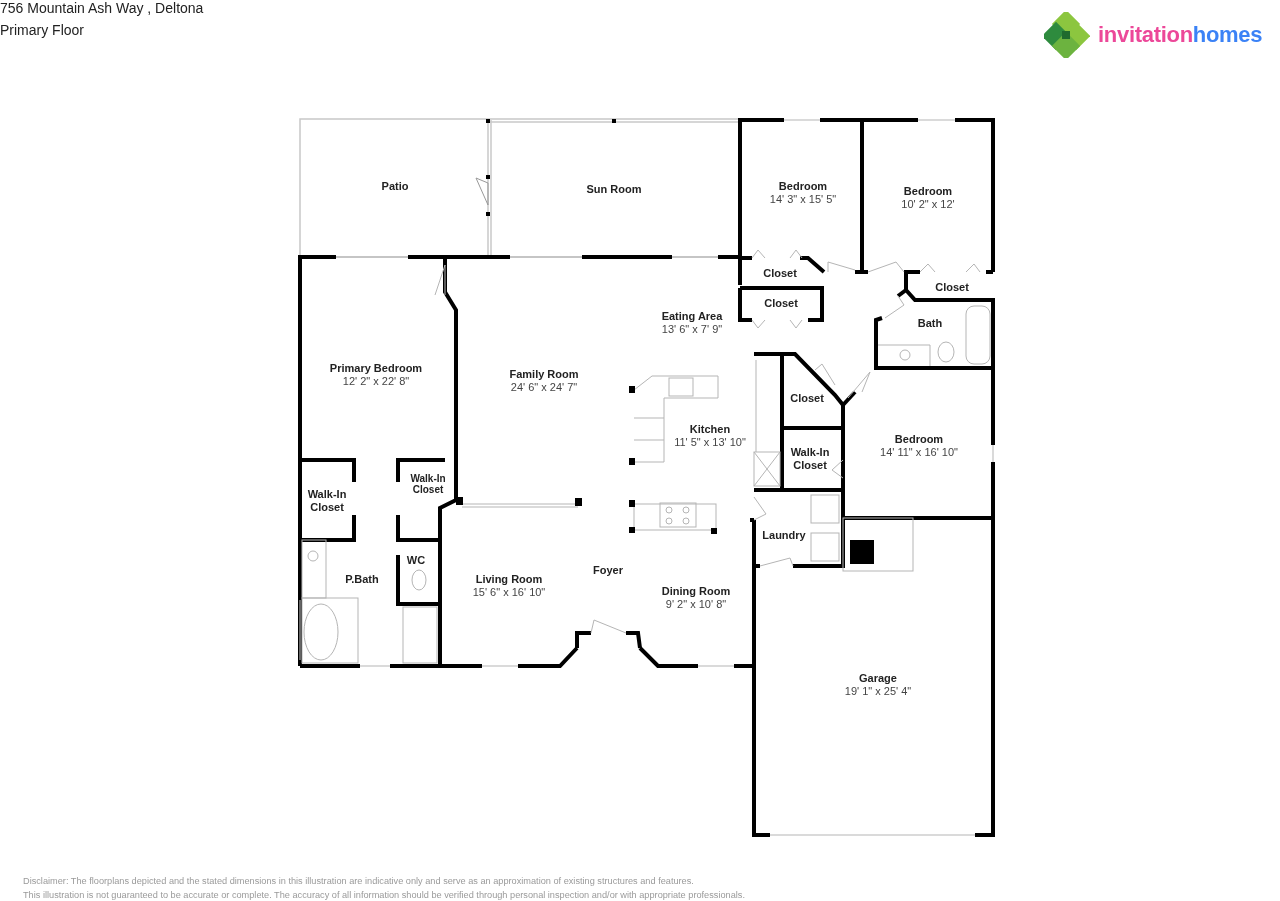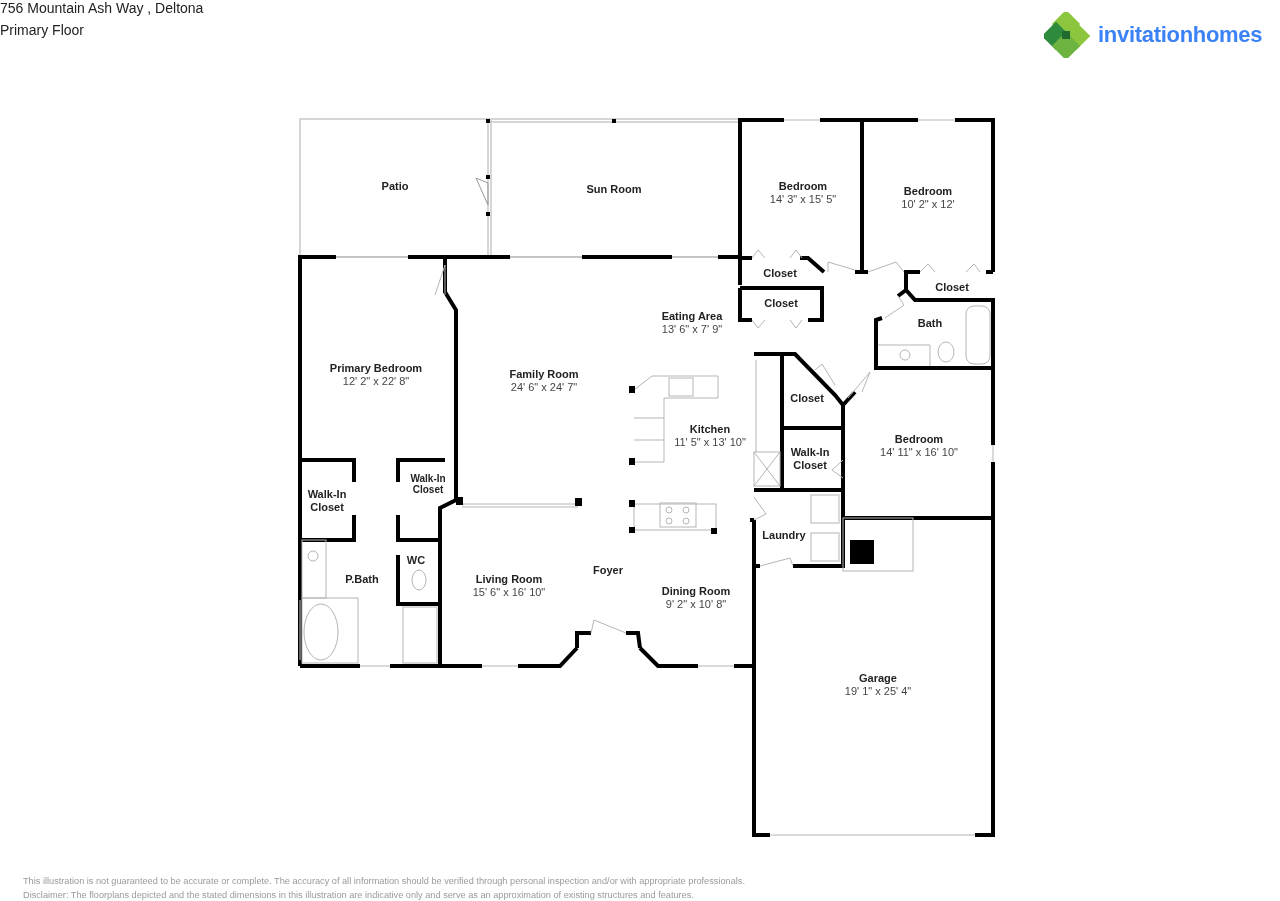--- a/index.html
+++ b/index.html
@@ -1,21 +1,21 @@
 <!DOCTYPE html>
 <html><head>
 <meta charset="utf-8">
 <style>
   html, body { margin:0; padding:0; background:#ffffff; }
   body { width:1280px; height:901px; position:relative; overflow:hidden; font-family:"Liberation Sans", sans-serif; color:#222; }
   .hdr { position:absolute; left:0; top:-3px; font-size:14px; line-height:22px; color:#222; }
   .hdr div { white-space:nowrap; }
   .logo { position:absolute; left:1044px; top:12px; height:46px; display:flex; align-items:center; }
   .logo-text { font-size:22px; font-weight:bold; letter-spacing:-0.3px; margin-left:8px; }
-  .logo-a { color:#3b82f6; }
+  .logo-a { color:#ec4899; }
   .logo-b { color:#3b82f6; }
   .plan { position:absolute; left:0; top:0; }
   .disc { position:absolute; left:23px; top:874px; font-size:9.2px; line-height:14px; color:#9a9a9a; white-space:nowrap; }
   svg text { font-family:"Liberation Sans", sans-serif; }
   .rn { font-size:11px; font-weight:bold; fill:#222; }
   .rd { font-size:11px; fill:#444; }
 </style>
 </head>
 <body>
 
@@ -217,15 +217,15 @@
     <text class="rn" x="509" y="583">Living Room</text>
     <text class="rd" x="509" y="596">15' 6" x 16' 10"</text>
     <text class="rn" x="696" y="595">Dining Room</text>
     <text class="rd" x="696" y="608">9' 2" x 10' 8"</text>
     <text class="rn" x="878" y="682">Garage</text>
     <text class="rd" x="878" y="695">19' 1" x 25' 4"</text>
   </g>
 </svg>
 
 <div class="disc">
+  <div>Disclaimer: The floorplans depicted and the stated dimensions in this illustration are indicative only and serve as an approximation of existing structures and features.</div>
   <div>This illustration is not guaranteed to be accurate or complete. The accuracy of all information should be verified through personal inspection and/or with appropriate professionals.</div>
-  <div>Disclaimer: The floorplans depicted and the stated dimensions in this illustration are indicative only and serve as an approximation of existing structures and features.</div>
 </div>
 
 </body></html>

